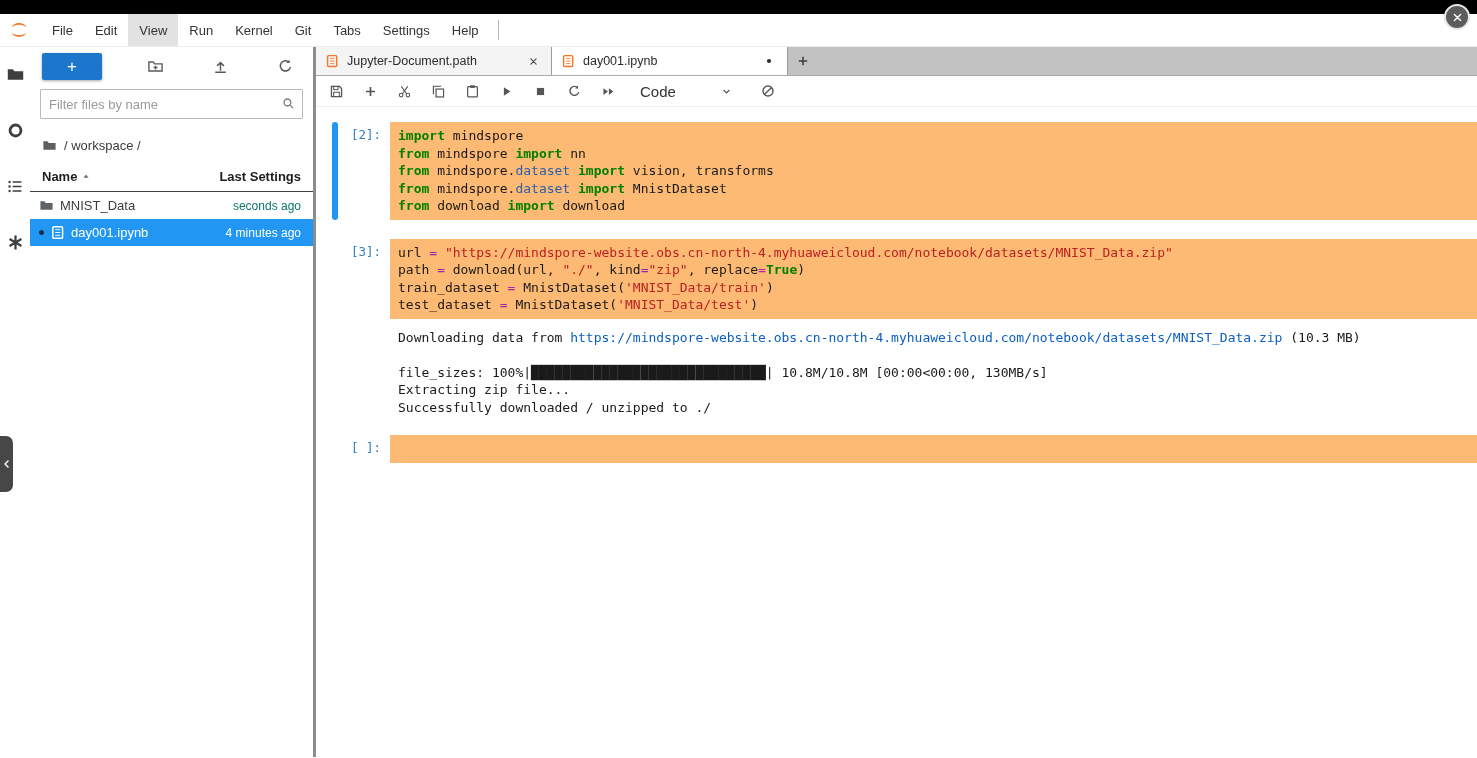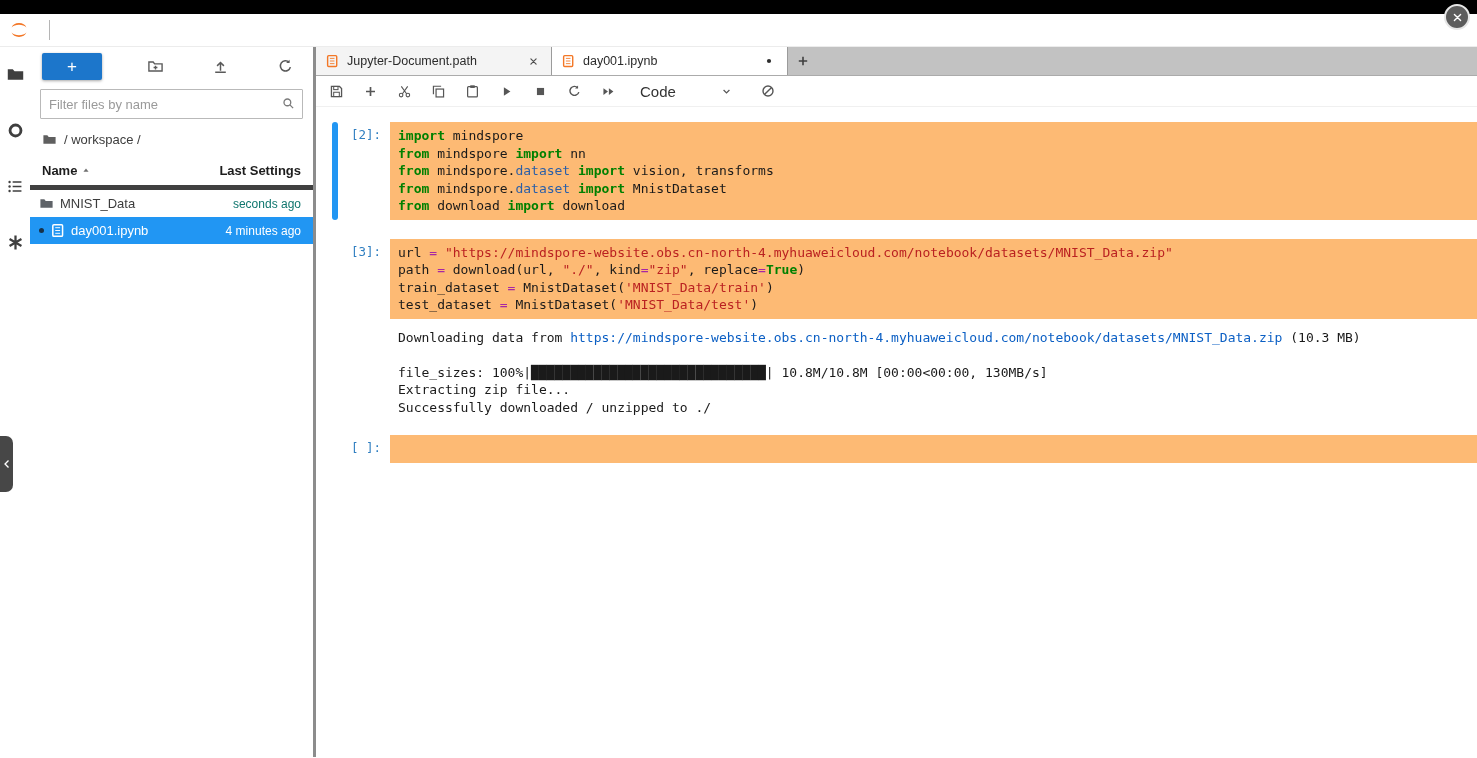--- a/index.html
+++ b/index.html
@@ -21,26 +21,26 @@
 .menu-sep{width:1px;height:20px;background:#b5b5b5;margin-left:8px}
 
 .body{display:flex;height:710px;position:relative}
 .activity{width:30px;display:flex;flex-direction:column;align-items:center;gap:34px;padding-top:16px;background:#fff}
 .act-btn{border:none;background:none;width:22px;height:22px;display:flex;align-items:center;justify-content:center;padding:0}
 
 .fb{width:283px;display:flex;flex-direction:column;background:#fff;min-width:0}
 .fb-toolbar{display:flex;align-items:center;justify-content:space-between;height:38px;padding:0 16px 0 12px}
 .newlaunch{width:60px;height:27px;background:#1c76cb;color:#fff;border:none;border-radius:2px;font-size:17px;line-height:1;box-shadow:0 1px 3px rgba(0,0,0,.35)}
 .fb-ic-btn{border:none;background:none;width:24px;height:24px;display:flex;align-items:center;justify-content:center;padding:0}
-.fb-search{position:relative;margin:4px 10px 2px}
+.fb-search{position:relative;margin:4px 10px 8px}
 .fsearch{width:100%;height:30px;border:1px solid #b9b9b9;border-radius:1px;padding:0 30px 0 8px;font-size:13px;color:#333;outline:none;background:#fff}
 .fsearch::placeholder{color:#9a9a9a}
 .fsearch-ic{position:absolute;right:7px;top:7px}
 .fb-crumb{display:flex;align-items:center;gap:7px;padding:11px 12px 6px;font-size:13px;color:#3c3c3c}
-.fb-head{display:flex;align-items:flex-end;padding:10px 12px 7px 12px;border-bottom:5px solid #404040;font-weight:bold;color:#1d1d1d}
+.fb-head{display:flex;align-items:flex-end;padding:10px 12px 7px 12px;border-bottom:1px solid #404040;font-weight:bold;color:#1d1d1d}
 .col-name{flex:1;display:flex;align-items:center;gap:3px}
 .col-mod{white-space:nowrap}
 .frow{display:flex;align-items:center;gap:6px;height:27px;padding:0 12px 0 9px;font-size:13px;color:#3c3c3c;cursor:pointer}
 .frow .fname{flex:1;overflow:hidden;white-space:nowrap}
 .frow .fmod{font-size:12px;color:#0f766e;white-space:nowrap}
 .frow.sel{background:#2196f3;color:#fff}
 .frow.sel .fmod{color:#fff}
 .odot{width:5px;height:5px;border-radius:50%;background:#17324a;flex:none}
 
 .divider{width:3px;background:#8c8c8c;cursor:col-resize}
@@ -90,20 +90,31 @@
     </button>
 </div>
 
 <div class="menubar">
   <span class="logo icwrap" id="logo">
       <svg width="24" height="24" viewBox="0 0 24 24">
         <path d="M4.6 14.6c1 2.6 3.8 4.3 7.4 4.3s6.4-1.7 7.4-4.3c-1.7 1.7-4.3 2.7-7.4 2.7s-5.7-1-7.4-2.7z" fill="#f37626"></path>
         <path d="M19.4 9.4c-1-2.6-3.8-4.3-7.4-4.3S5.6 6.8 4.6 9.4C6.3 7.7 8.9 6.7 12 6.7s5.7 1 7.4 2.7z" fill="#f37626"></path>
       </svg>
     </span>
+  <div class="menu-items" id="menuItems">
+      <div class="menu-item">File</div>
+      <div class="menu-item">Edit</div>
+      <div class="menu-item active">View</div>
+      <div class="menu-item">Run</div>
+      <div class="menu-item">Kernel</div>
+      <div class="menu-item">Git</div>
+      <div class="menu-item">Tabs</div>
+      <div class="menu-item">Settings</div>
+      <div class="menu-item">Help</div>
+    </div>
   <span class="menu-sep"></span>
 </div>
 
 <div class="body">
   <div class="activity" id="activityBar">
       <button class="act-btn">
         <span class="icwrap">
           <svg width="19" height="19" viewBox="0 0 16 16">
             <path d="M1.5 3.5h4.2l1.5 1.8h7.3v7.2h-13z" fill="#3f3f3f"></path>
           </svg>

